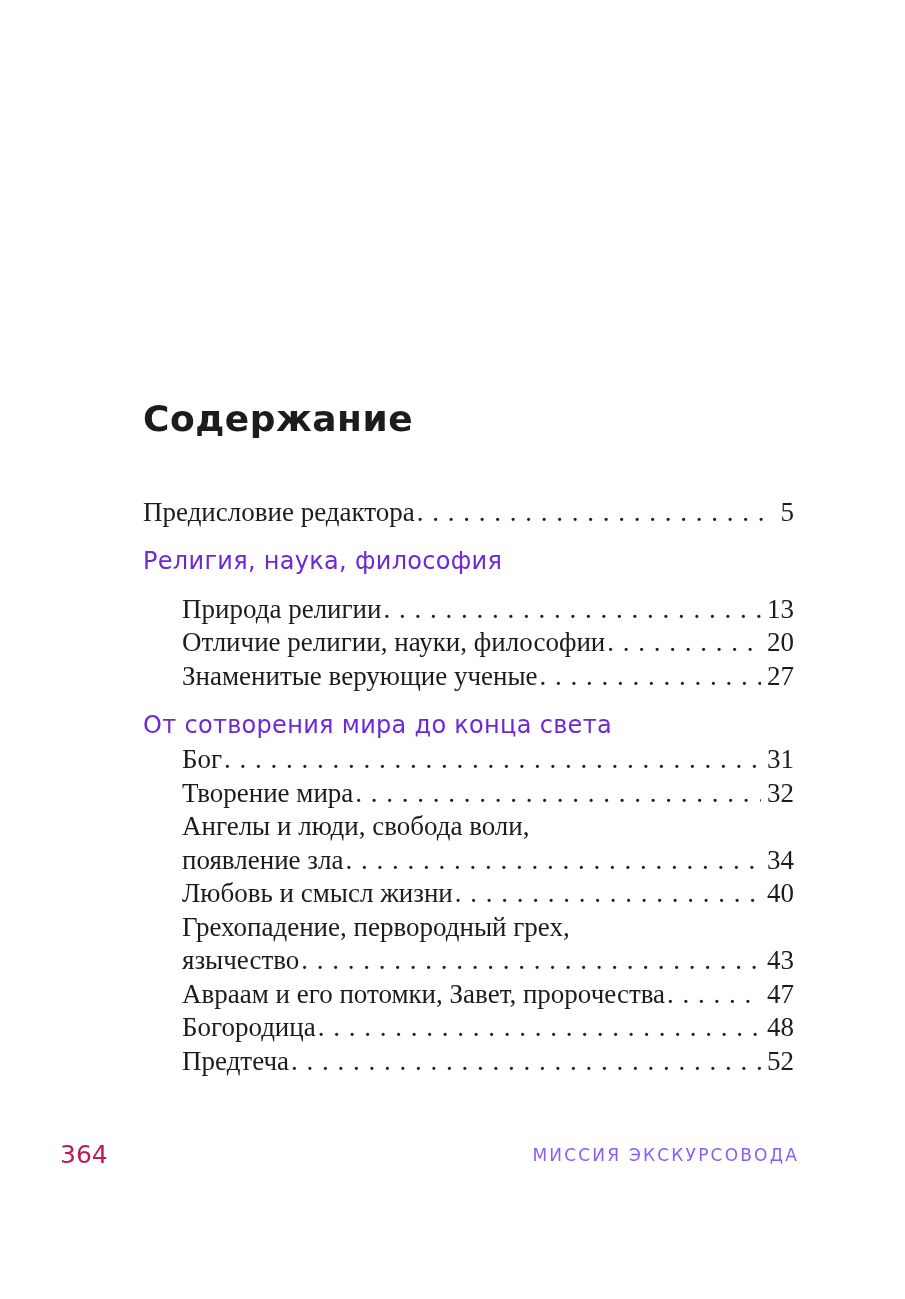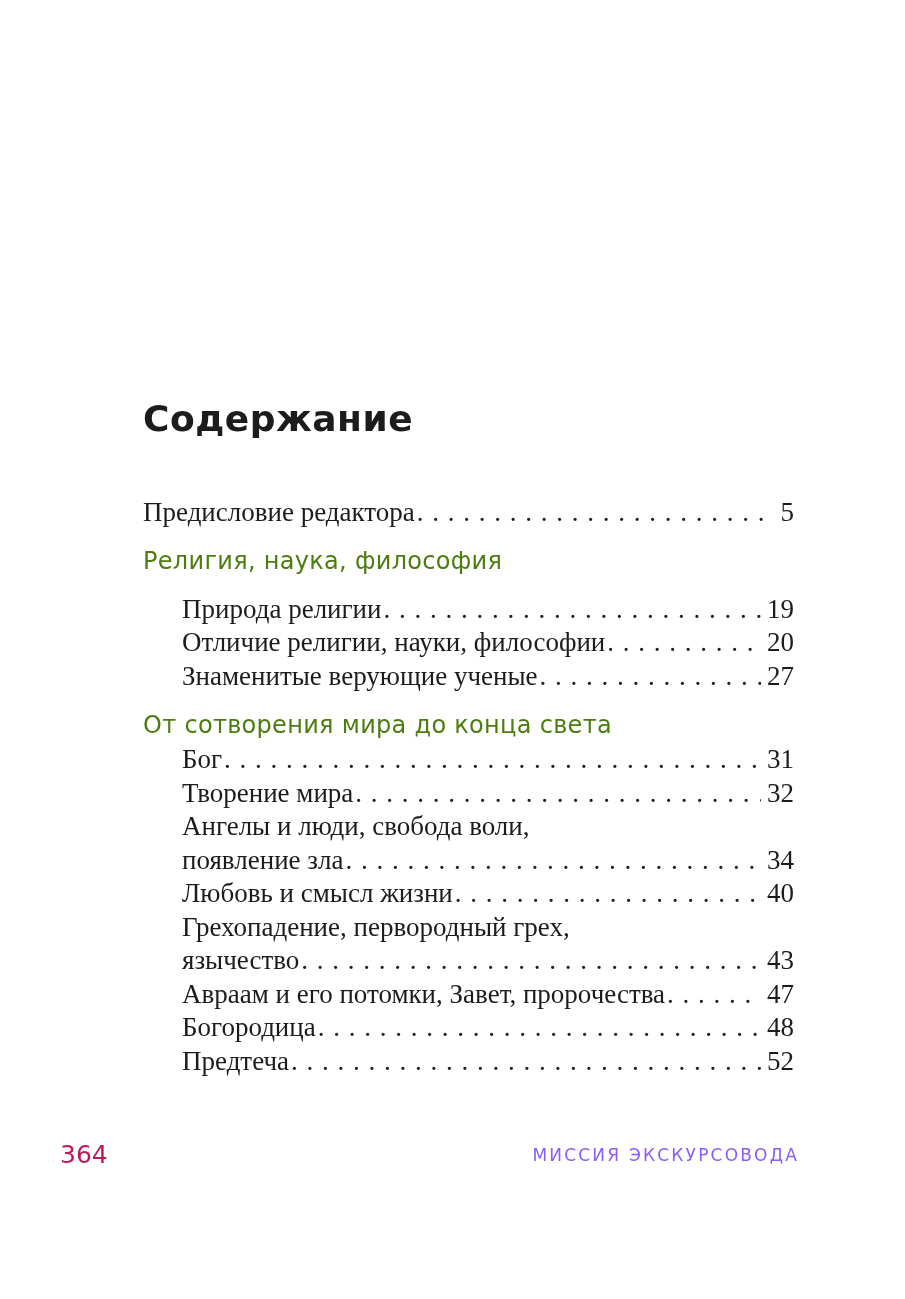--- a/index.html
+++ b/index.html
@@ -65,21 +65,21 @@
       padding-left: 39px;
       white-space: nowrap;
       color: #1c1c1c;
     }
     .section {
       font-family: "DejaVu Sans", sans-serif;
       font-weight: normal;
       font-size: 24px;
       letter-spacing: 0.3px;
       line-height: 30px;
-      color: #4d7c0f;
+      color: #6d28d9;
       margin: 0;
     }
     .sec1 { margin-top: 16px; margin-bottom: 17px; }
     .sec2 { margin-top: 17px; margin-bottom: 3px; }
     .footer-page {
       position: absolute;
       left: 60px;
       top: 1140px;
       font-family: "DejaVu Sans", sans-serif;
       font-size: 25px;
@@ -107,21 +107,21 @@
     <span class="label">Предисловие редактора</span>
     <span class="leader"></span>
     <span class="page">5</span>
   </div>
 
   <h2 class="section sec1">Религия, наука, философия</h2>
 
   <div class="entry indent">
     <span class="label">Природа религии</span>
     <span class="leader"></span>
-    <span class="page">19</span>
+    <span class="page">13</span>
   </div>
   <div class="entry indent">
     <span class="label">Отличие религии, науки, философии</span>
     <span class="leader"></span>
     <span class="page">20</span>
   </div>
   <div class="entry indent">
     <span class="label">Знаменитые верующие ученые</span>
     <span class="leader"></span>
     <span class="page">27</span>

